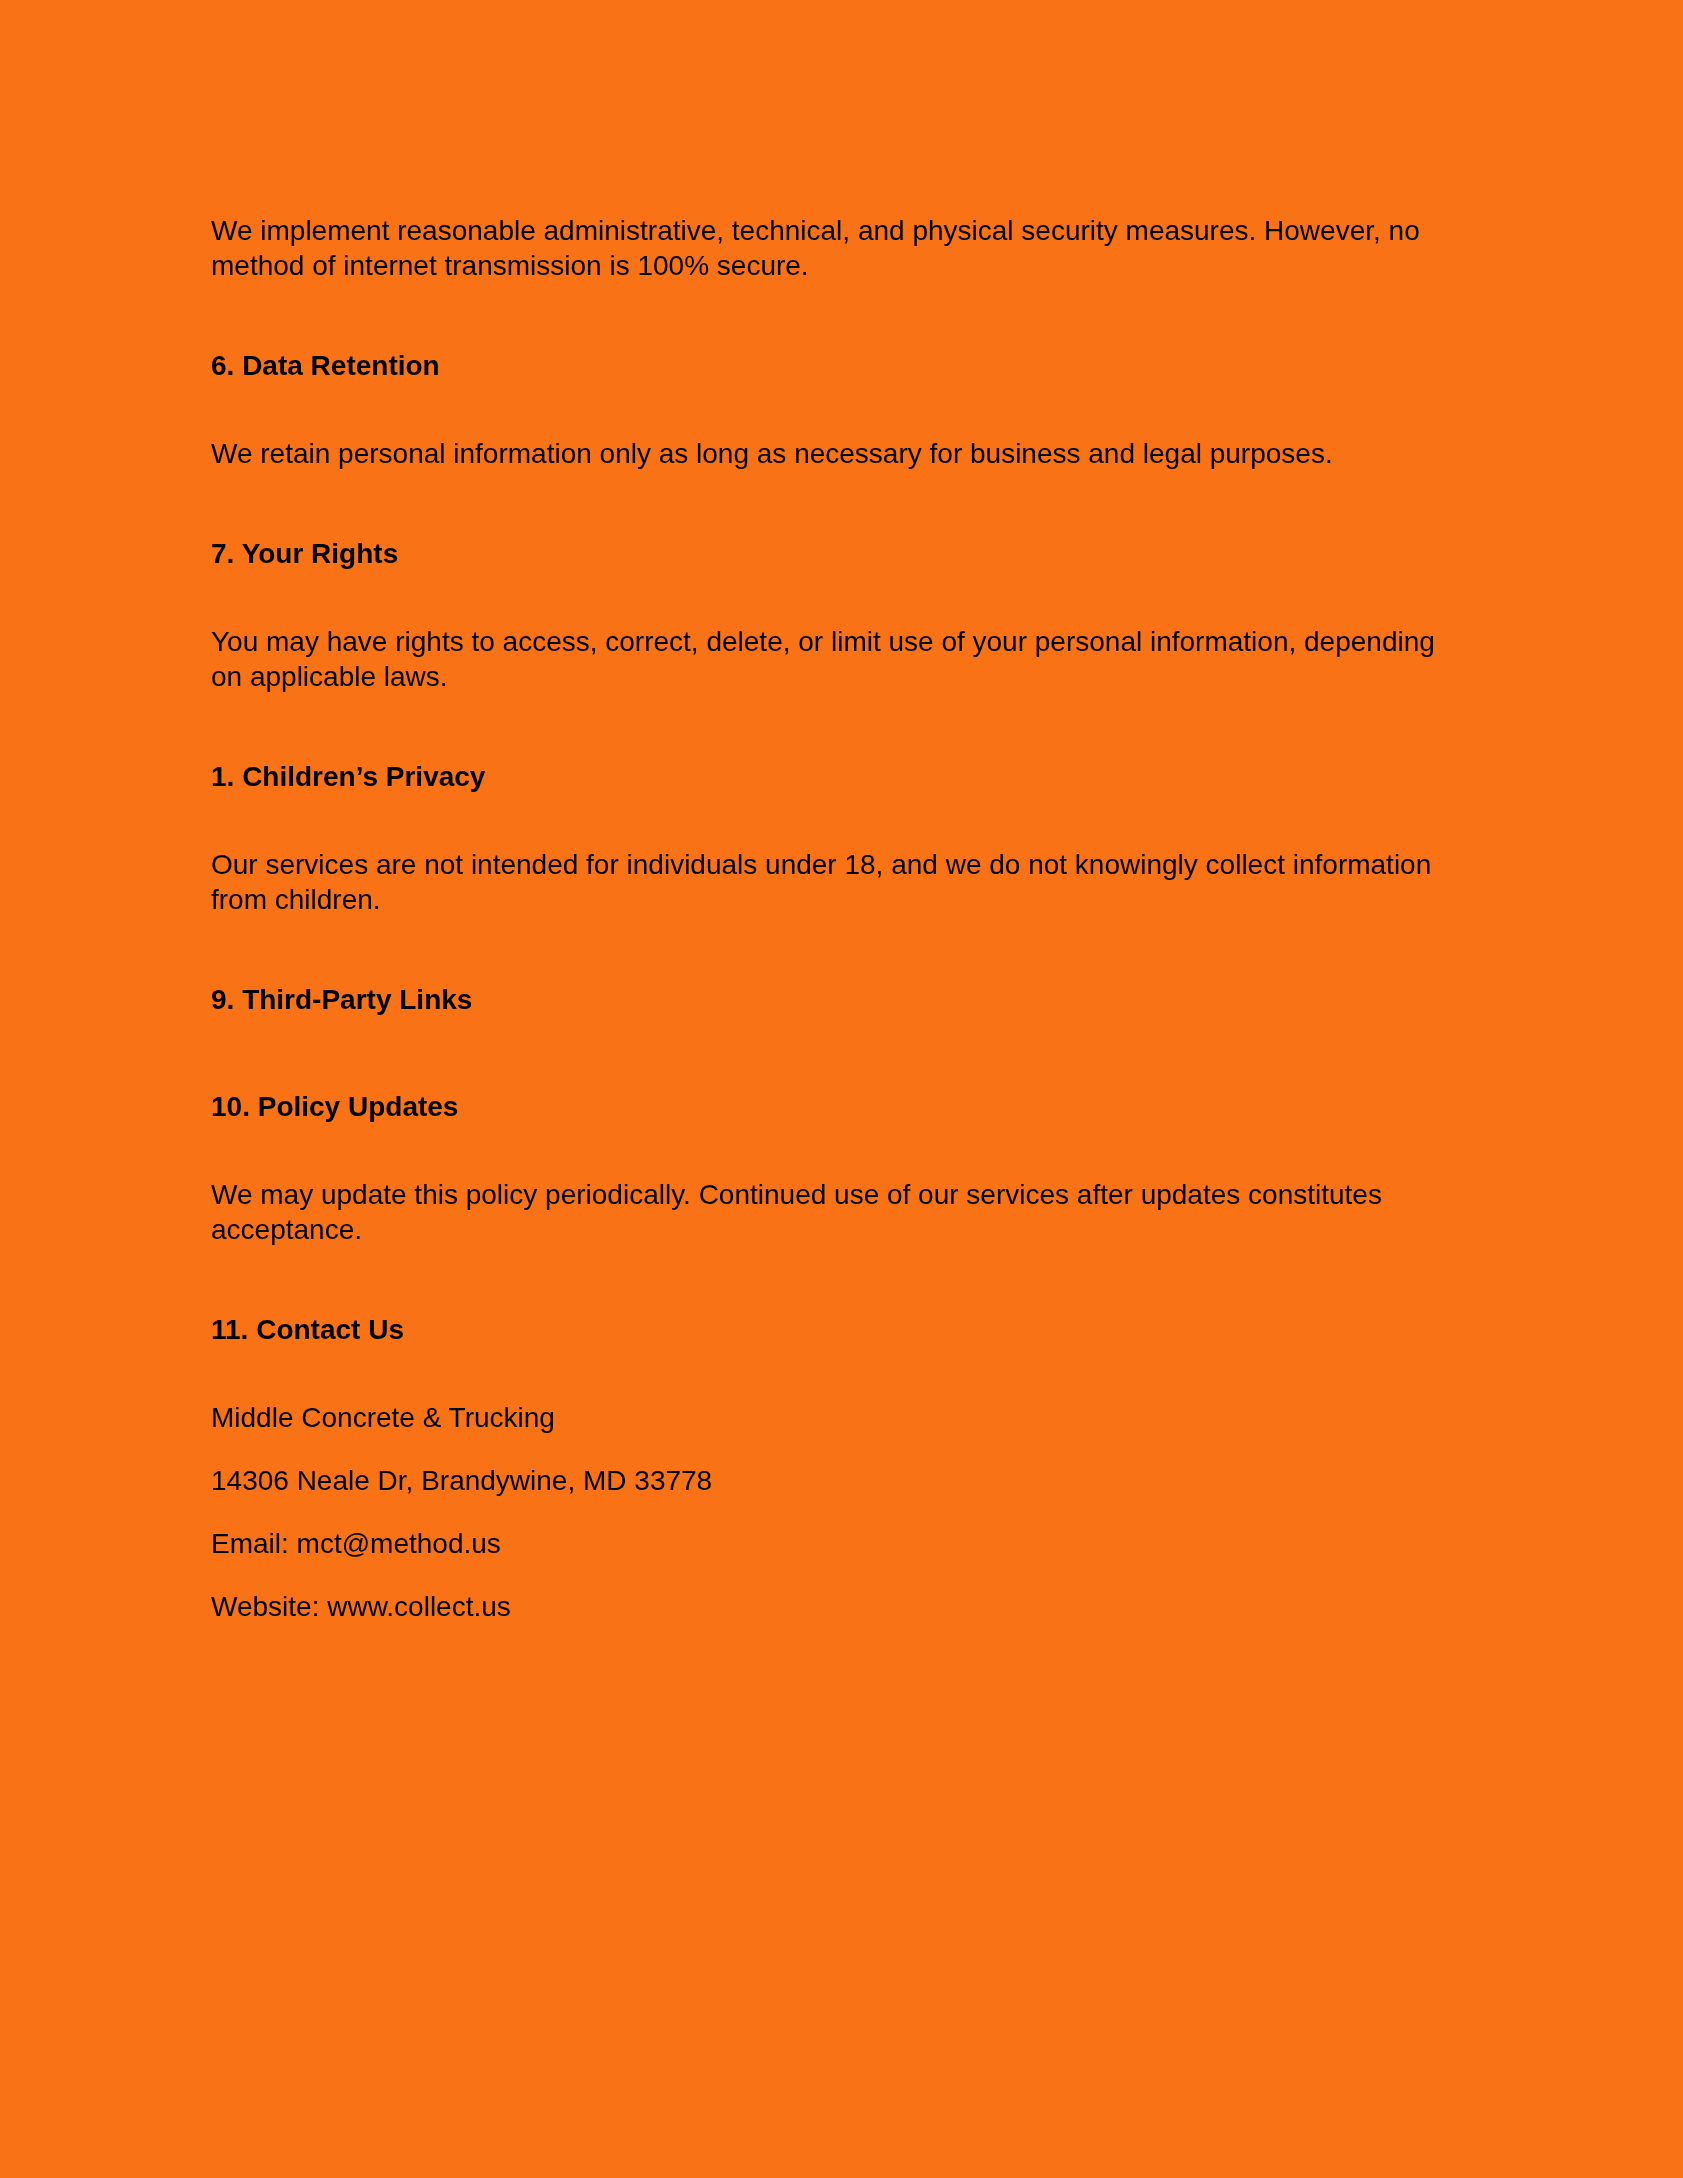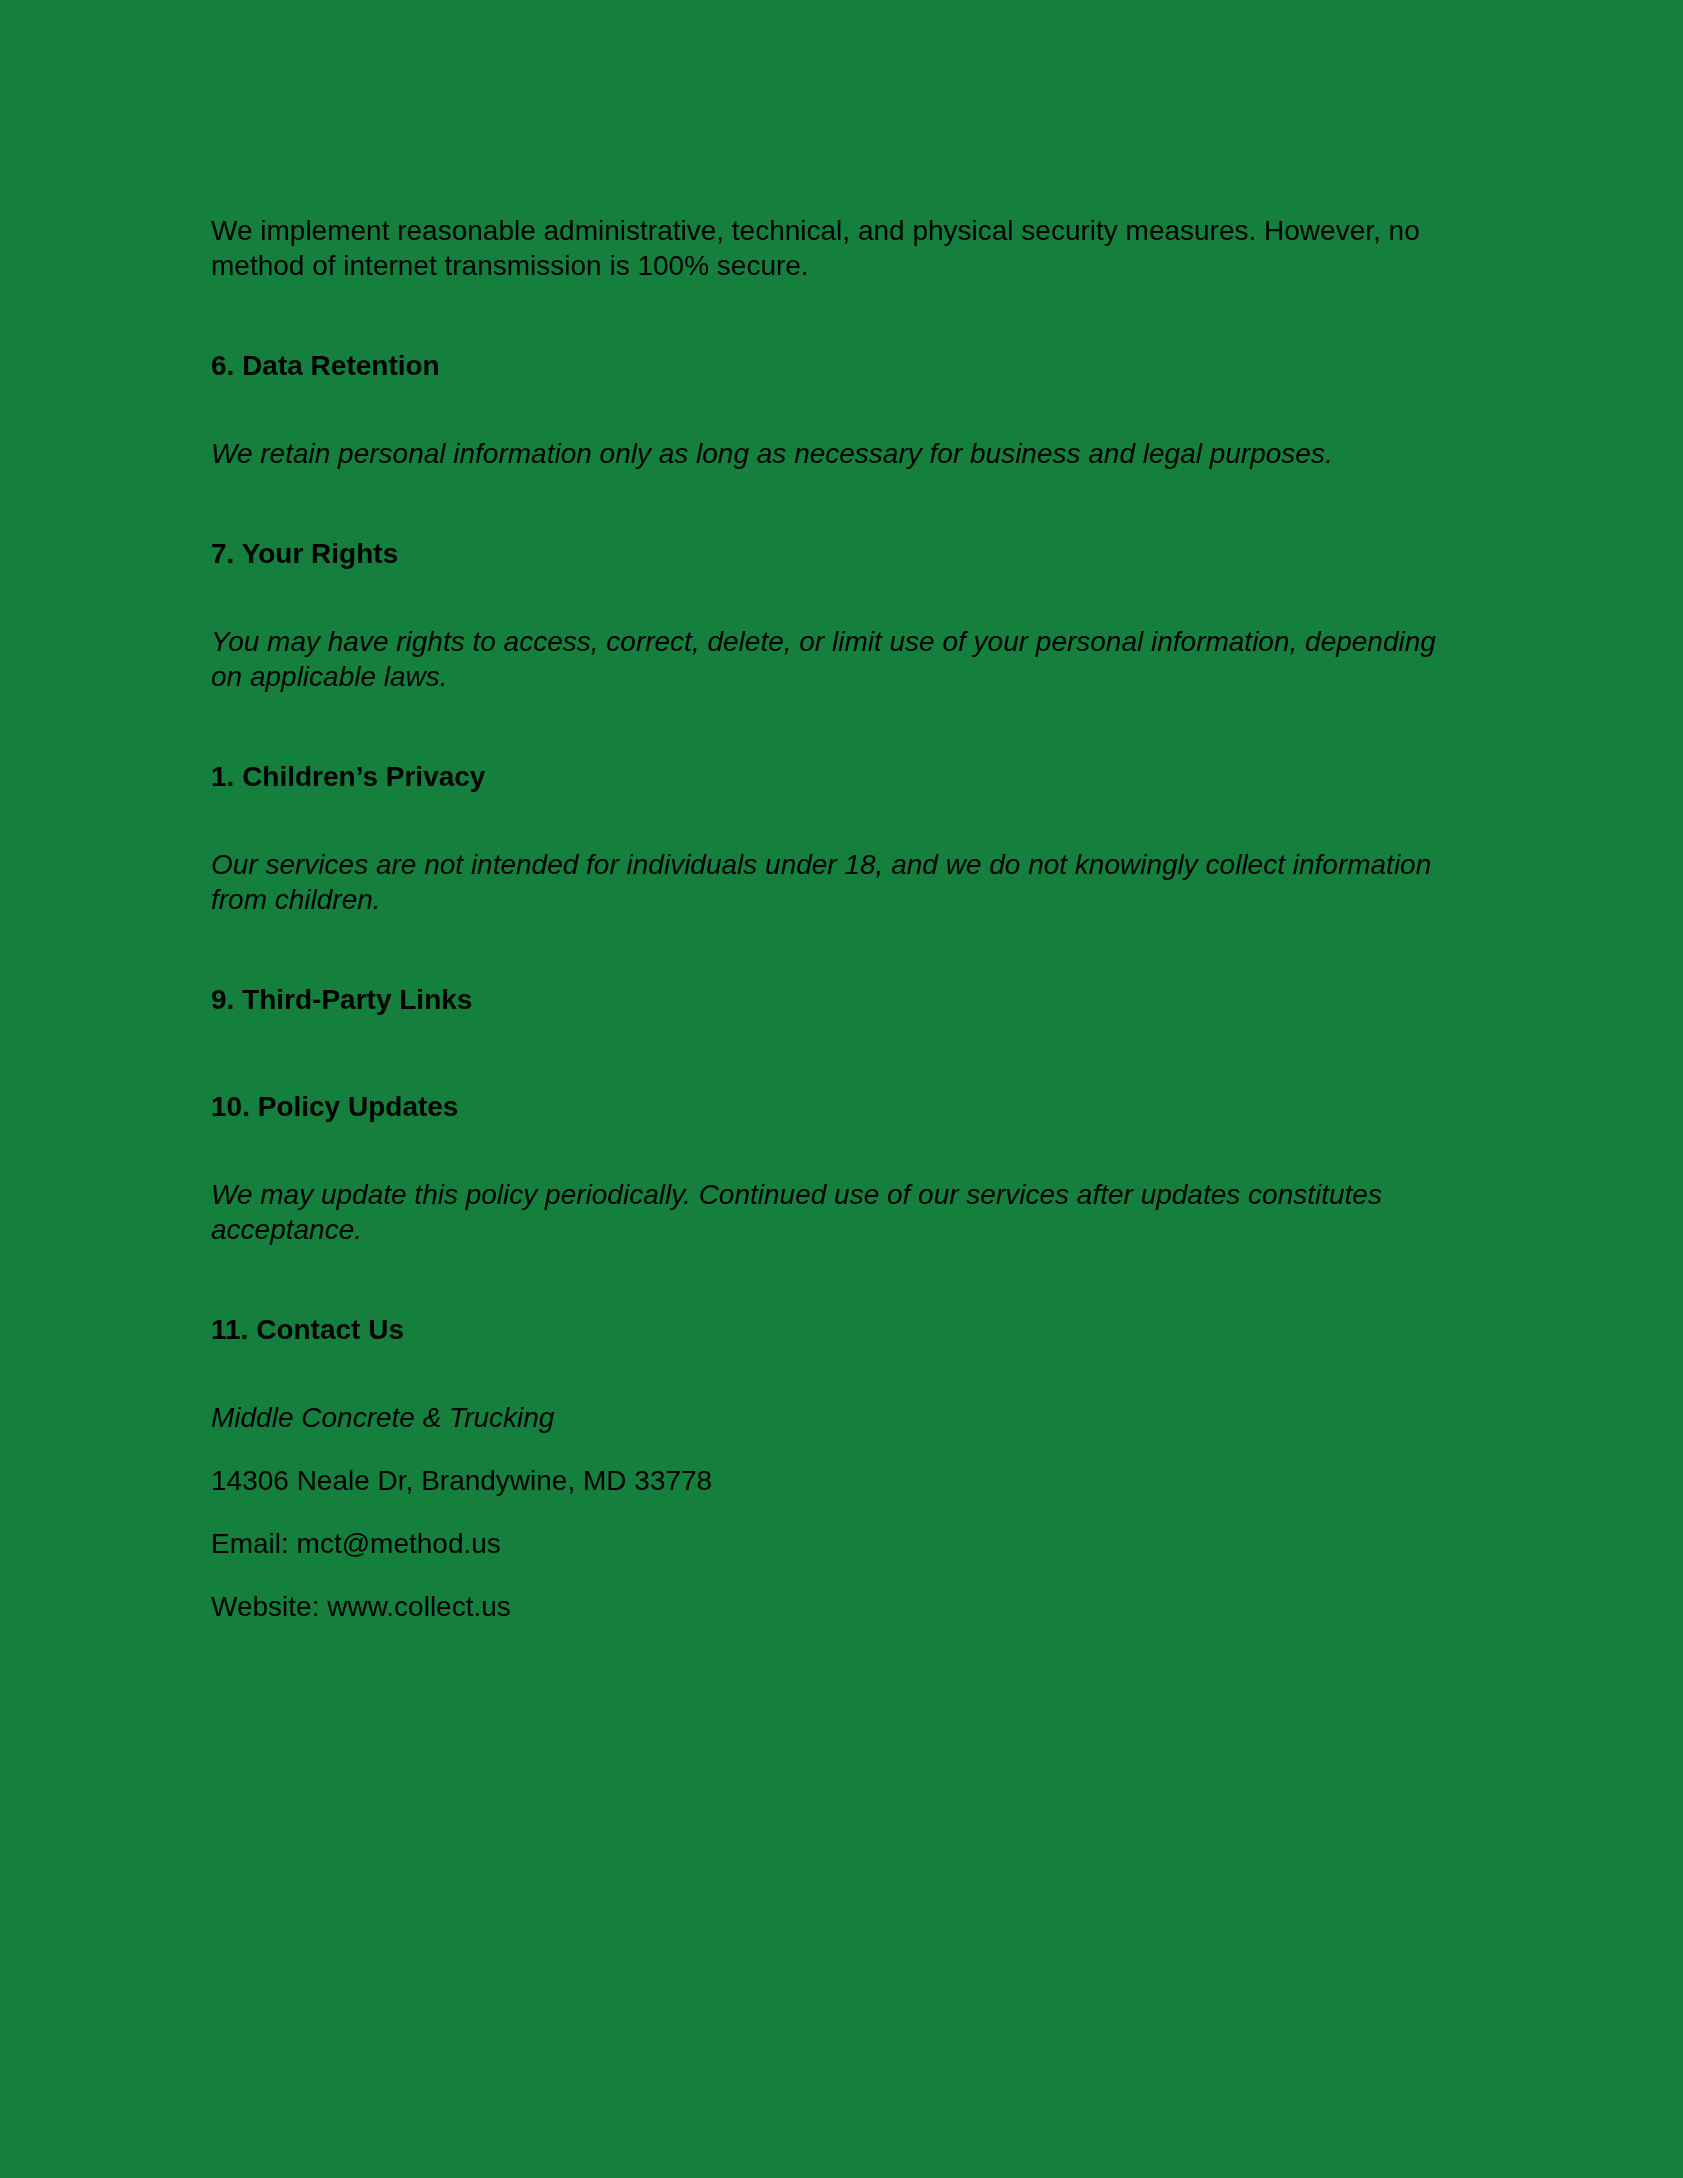--- a/index.html
+++ b/index.html
@@ -5,21 +5,21 @@
   * { margin: 0; padding: 0; box-sizing: border-box; }
   html, body {
     width: 1683px;
     height: 2178px;
     background: #ffffff;
   }
   .page {
     position: relative;
     width: 1683px;
     height: 2178px;
-    background: #15803d;
+    background: #f97316;
     overflow: hidden;
     font-family: "Liberation Sans", sans-serif;
     color: #000000;
     -webkit-font-smoothing: antialiased;
   }
   .content {
     padding: 185px 211px 0 211px;
   }
   .content p {
     font-size: 28px;
@@ -29,21 +29,20 @@
   }
   .content h2 {
     font-size: 28px;
     line-height: 48px;
     font-weight: bold;
     margin: 59px 0 0 0;
     letter-spacing: 0;
   }
   .content h2 + p {
     margin-top: 46px;
-    font-style: italic;
   }
 </style>
 </head>
 <body>
 
 <div class="page">
   <div class="content">
 
     <p>We implement reasonable administrative, technical, and physical security measures. However, no method of internet transmission is 100% secure.</p>
 

